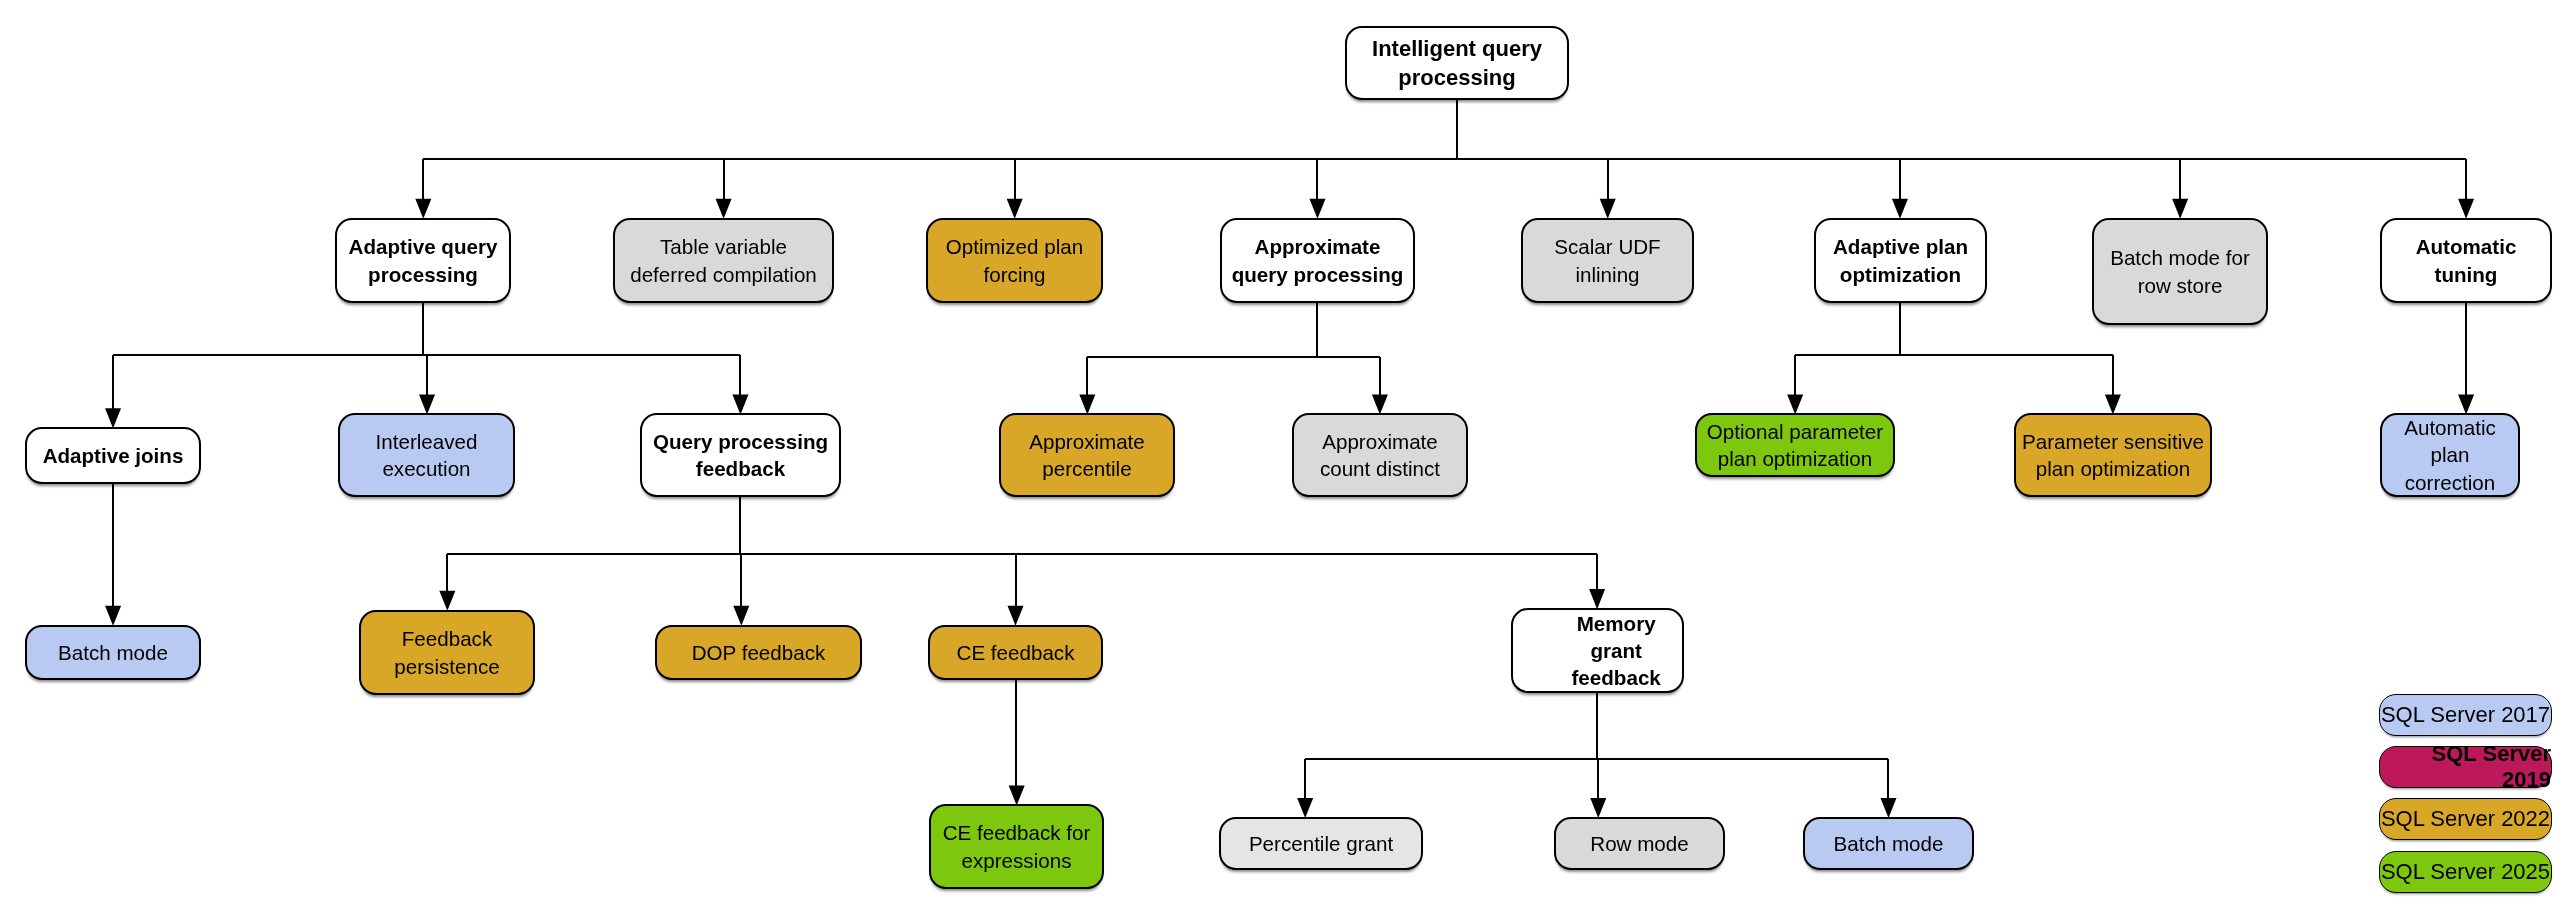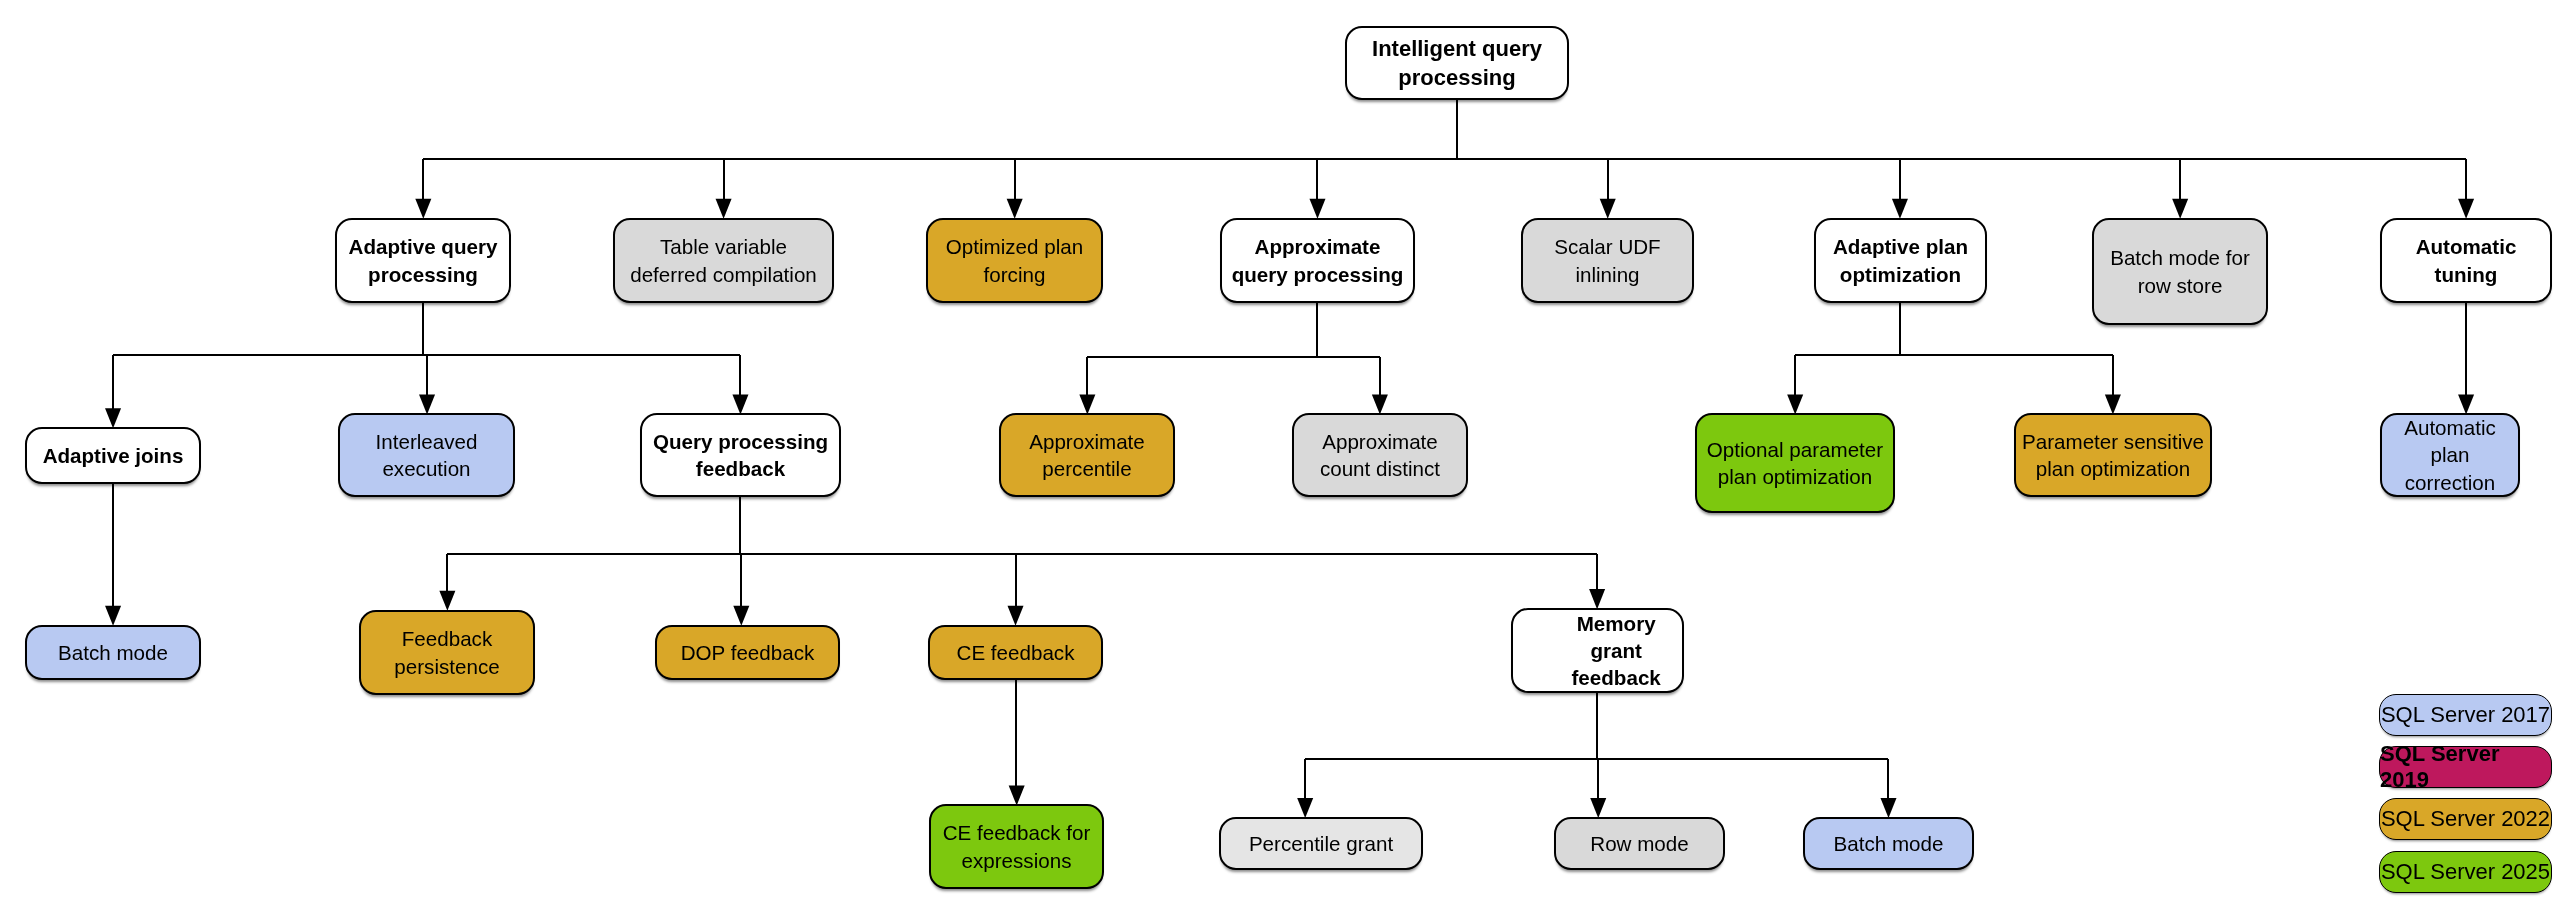--- a/index.html
+++ b/index.html
@@ -44,21 +44,21 @@
     font-size: 22px;
   }
   .legend-item {
     position: absolute;
     box-sizing: border-box;
     border: 1.7px solid #000000;
     border-radius: 17px;
     display: flex;
     align-items: center;
     justify-content: center;
-    text-align: left;
+    text-align: right;
     font-size: 22px;
     color: #000000;
     box-shadow: 0 2.9px 2.3px -1.7px rgba(0,0,0,0.4);
   }
 </style>
 </head>
 <body>
 
 <div id="canvas">
   <svg id="connectors" xmlns="http://www.w3.org/2000/svg" width="2576" height="916" viewBox="0 0 4500 1600">
@@ -146,30 +146,30 @@
 tuning</div>
       <div class="node category" style="left: 25px; top: 427px; width: 176px; height: 57px; background: rgb(255, 255, 255);">Adaptive joins</div>
       <div class="node" style="left: 338px; top: 413px; width: 177px; height: 84px; background: rgb(184, 201, 242);">Interleaved
 execution</div>
       <div class="node category" style="left: 640px; top: 413px; width: 201px; height: 84px; background: rgb(255, 255, 255);">Query processing
 feedback</div>
       <div class="node" style="left: 999px; top: 413px; width: 176px; height: 84px; background: rgb(217, 167, 40);">Approximate
 percentile</div>
       <div class="node" style="left: 1292px; top: 413px; width: 176px; height: 84px; background: rgb(217, 217, 217);">Approximate
 count distinct</div>
-      <div class="node" style="left: 1695px; top: 413px; width: 200px; height: 100px; background: rgb(125, 200, 14);">Optional parameter
+      <div class="node" style="left: 1695px; top: 413px; width: 200px; height: 64px; background: rgb(125, 200, 14);">Optional parameter
 plan optimization</div>
       <div class="node" style="left: 2014px; top: 413px; width: 198px; height: 84px; background: rgb(217, 167, 40);">Parameter sensitive
 plan optimization</div>
       <div class="node" style="left: 2380px; top: 413px; width: 140px; height: 84px; background: rgb(184, 201, 242);">Automatic plan
 correction</div>
       <div class="node" style="left: 25px; top: 625px; width: 176px; height: 55px; background: rgb(184, 201, 242);">Batch mode</div>
       <div class="node" style="left: 359px; top: 610px; width: 176px; height: 85px; background: rgb(217, 167, 40);">Feedback
 persistence</div>
-      <div class="node" style="left: 655px; top: 625px; width: 185px; height: 55px; background: rgb(217, 167, 40);">DOP feedback</div>
+      <div class="node" style="left: 655px; top: 625px; width: 207px; height: 55px; background: rgb(217, 167, 40);">DOP feedback</div>
       <div class="node" style="left: 928px; top: 625px; width: 175px; height: 55px; background: rgb(217, 167, 40);">CE feedback</div>
       <div class="node category" style="left: 1511px; top: 608px; width: 173px; height: 85px; background: rgb(255, 255, 255); padding-left: 43px;">Memory grant
 feedback</div>
       <div class="node" style="left: 929px; top: 804px; width: 175px; height: 85px; background: rgb(125, 200, 14);">CE feedback for
 expressions</div>
       <div class="node" style="left: 1219px; top: 817px; width: 204px; height: 53px; background: #e5e5e5;">Percentile grant</div>
       <div class="node" style="left: 1554px; top: 817px; width: 171px; height: 53px; background: rgb(217, 217, 217);">Row mode</div>
       <div class="node" style="left: 1803px; top: 817px; width: 171px; height: 53px; background: rgb(184, 201, 242);">Batch mode</div>
     </div>
   <div id="legend">

